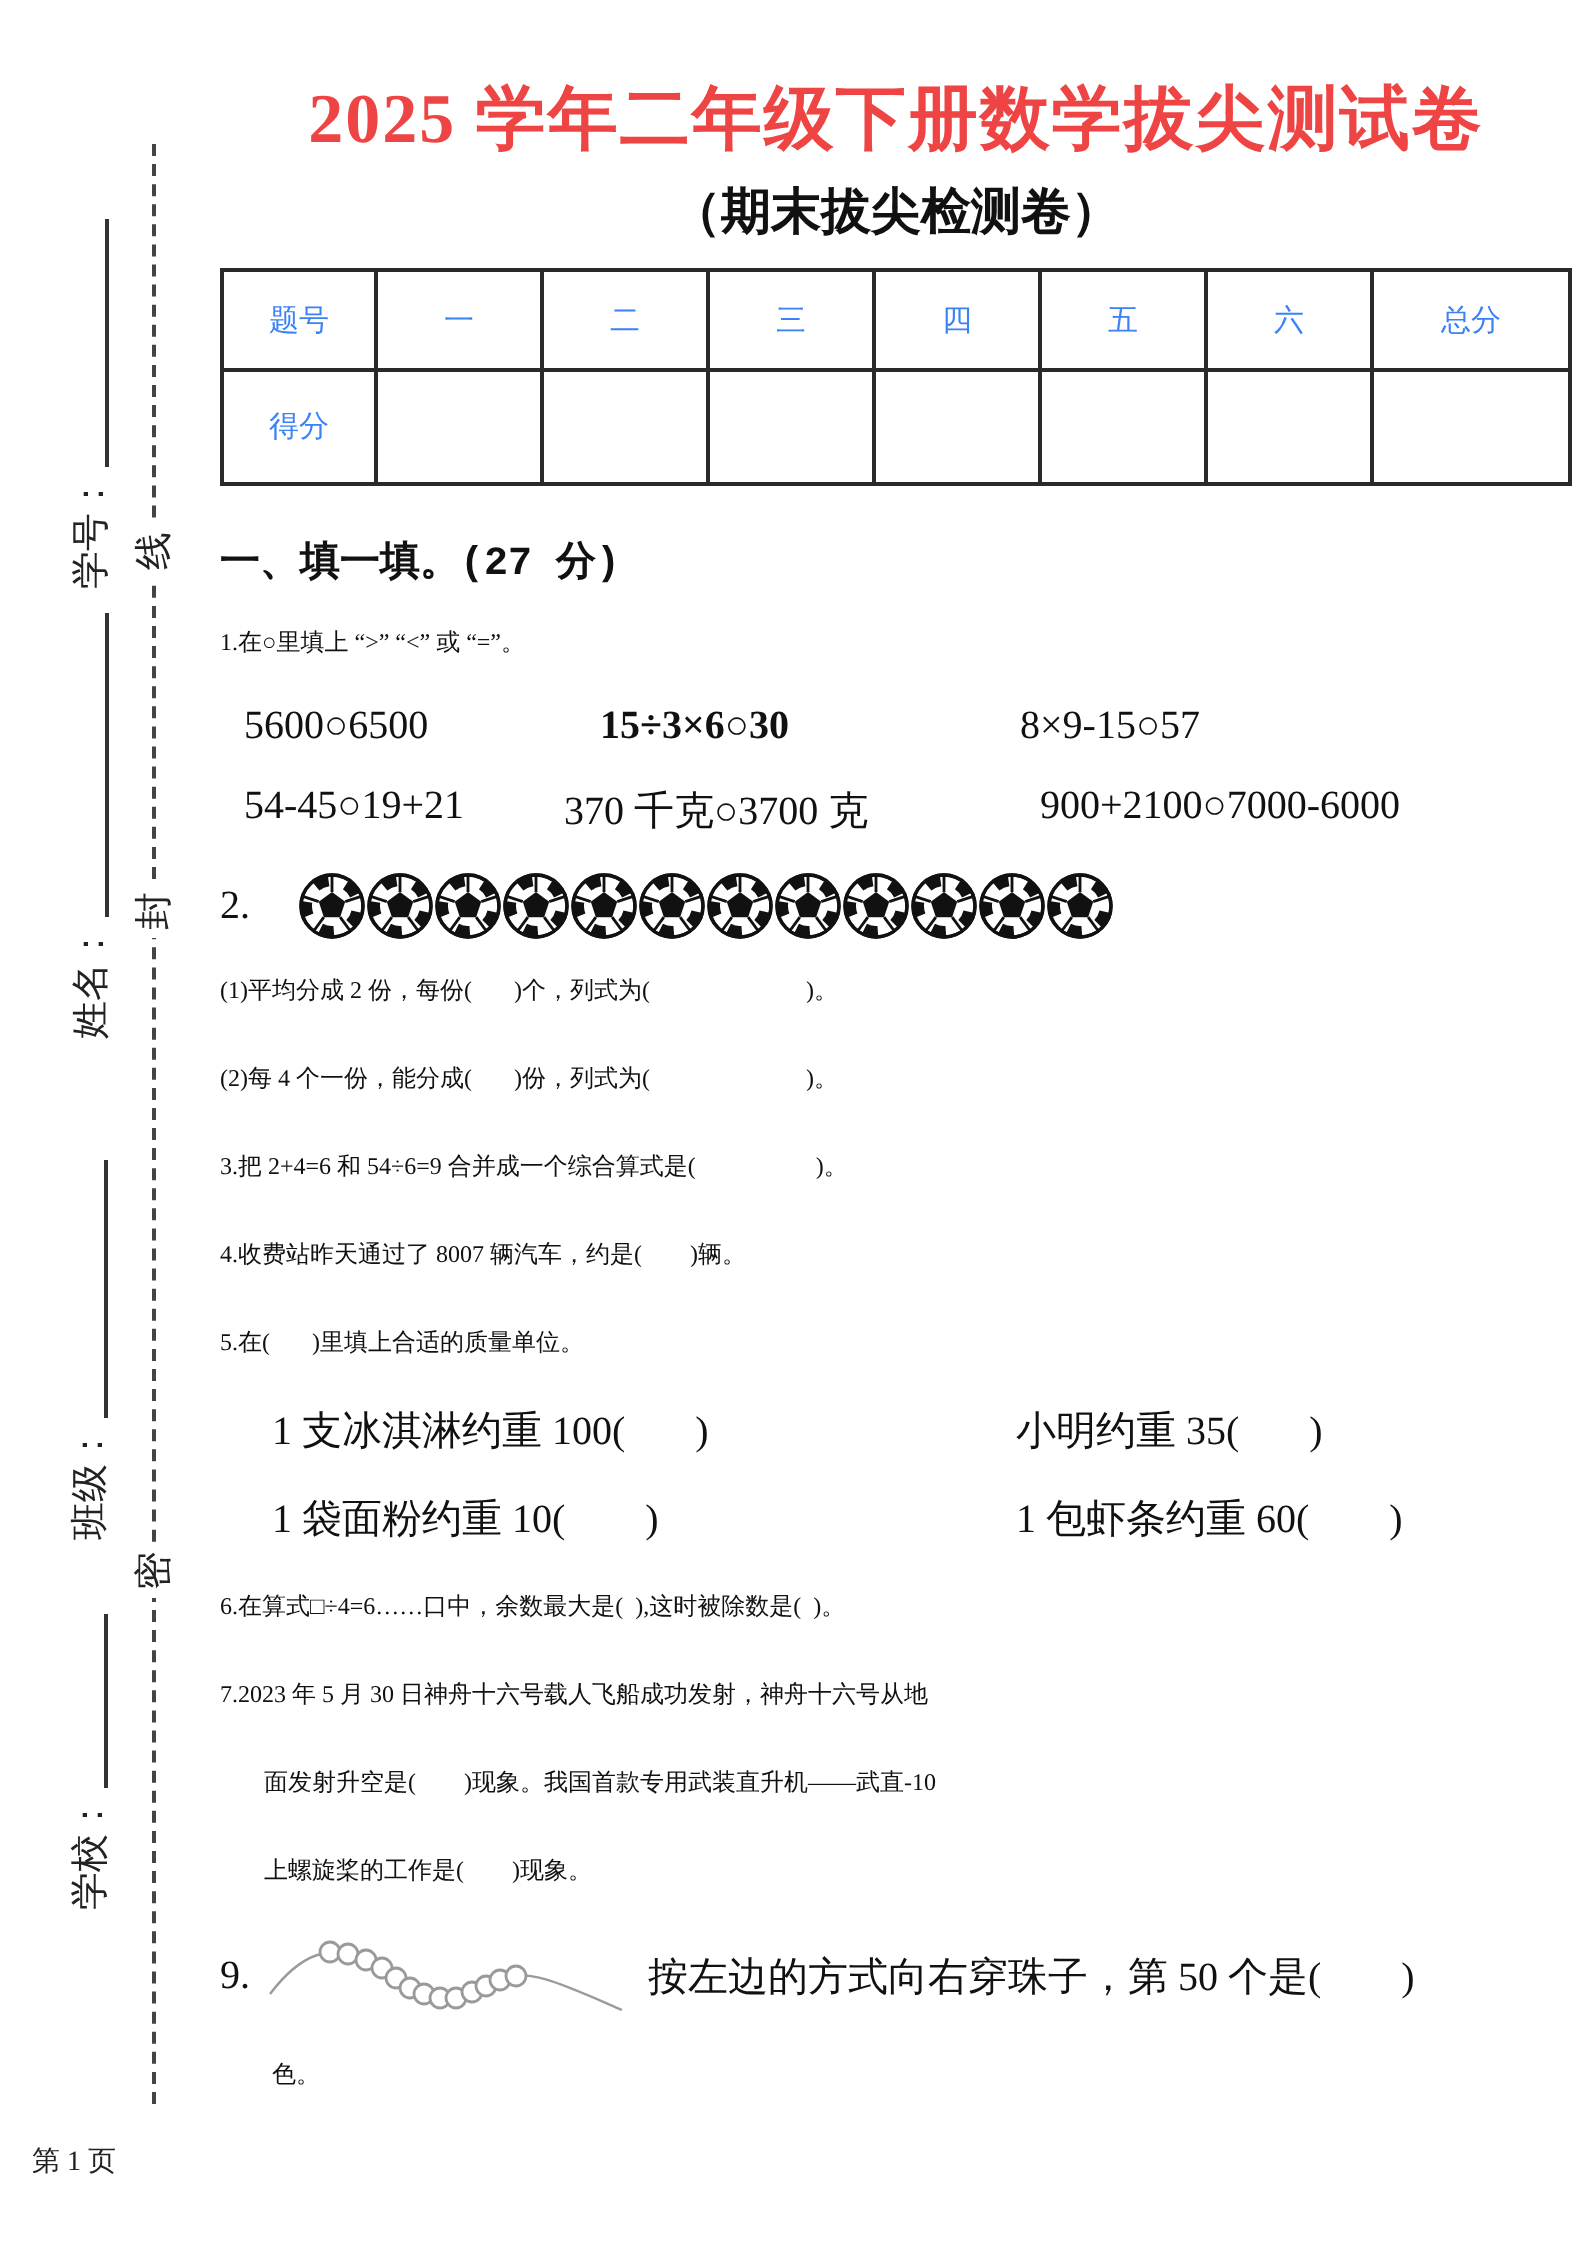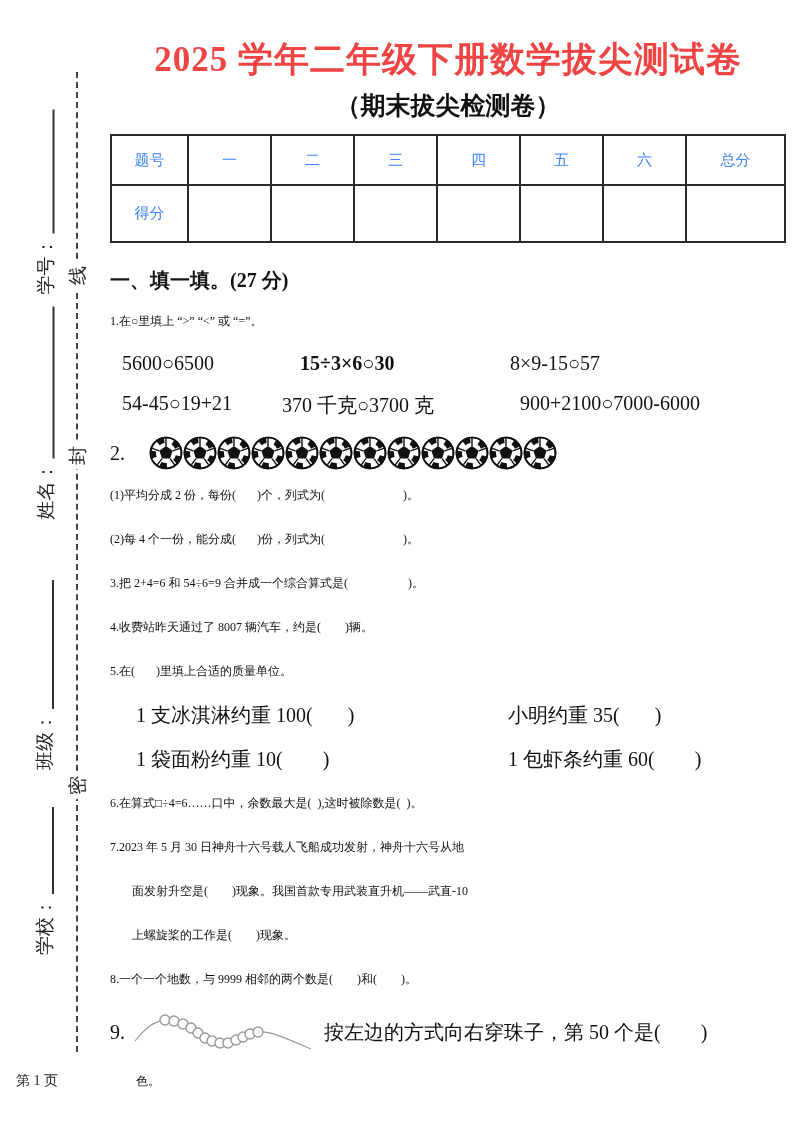--- a/index.html
+++ b/index.html
@@ -45,21 +45,21 @@
     width:100%; border-collapse:collapse; margin-top:12px;
     font-family:"Liberation Sans","DejaVu Sans",sans-serif;
     font-size:15px; color:#3b82f6;
   }
   table.score td { border:2px solid #2a2a2a; text-align:center; vertical-align:middle; }
   table.score tr.hrow td { height:50px; }
   table.score tr.srow td { height:57px; }
   table.score td.lbl { text-align:center; }
   
   .sec-heading {
-    font-family:Liberation Serif, serif;
+    font-family:Liberation Mono, monospace;
     font-weight:bold; font-size:20px; margin-top:24px; margin-bottom:14px;
     white-space:pre-wrap;
   }
   .q { font-size:12px; margin-bottom:17px; white-space:pre-wrap; line-height:27px; }
   .indent { padding-left:22px; }
   .indent2 { padding-left:26px; }
   .expr { display:flex; padding-left:12px; margin-bottom:17px; font-size:20px; white-space:pre-wrap; }
   .expr.r1 > span:nth-child(1){ width:178px; }
   .expr.r1 > span:nth-child(2){ width:210px;font-weight:bold; }
   .expr.r2 > span:nth-child(1){ width:160px; }
@@ -336,21 +336,20 @@
       <span>1 袋面粉约重 10(        )</span>
       <span>1 包虾条约重 60(        )</span>
     </div>
 
     <div class="q">6.在算式□÷4=6……口中，余数最大是(  ),这时被除数是(  )。</div>
 
     <div class="q">7.2023 年 5 月 30 日神舟十六号载人飞船成功发射，神舟十六号从地</div>
     <div class="q indent">面发射升空是(        )现象。我国首款专用武装直升机——武直-10</div>
     <div class="q indent">上螺旋桨的工作是(        )现象。</div>
 
-    <div class="q">8.一个一个地数，与 9999 相邻的两个数是(        )和(        )。</div>
 
     <div class="beadrow">
       <span>9.</span>
       <svg class="beads-svg" width="185" height="44" viewBox="0 0 185 44">
         <path d="M4,31 C20,10 34,6 52,14 C66,20 72,31 88,33 C100,34 106,27 118,23 C134,18 150,26 180,39" fill="none" stroke="#9a9a9a" stroke-width="1.2"></path>
         <g fill="#ffffff" stroke="#9a9a9a" stroke-width="1.4">
           <circle cx="34" cy="10" r="5"></circle>
             <circle cx="43" cy="11" r="5"></circle>
             <circle cx="52" cy="14" r="5"></circle>
           <circle cx="60" cy="18" r="5"></circle>

